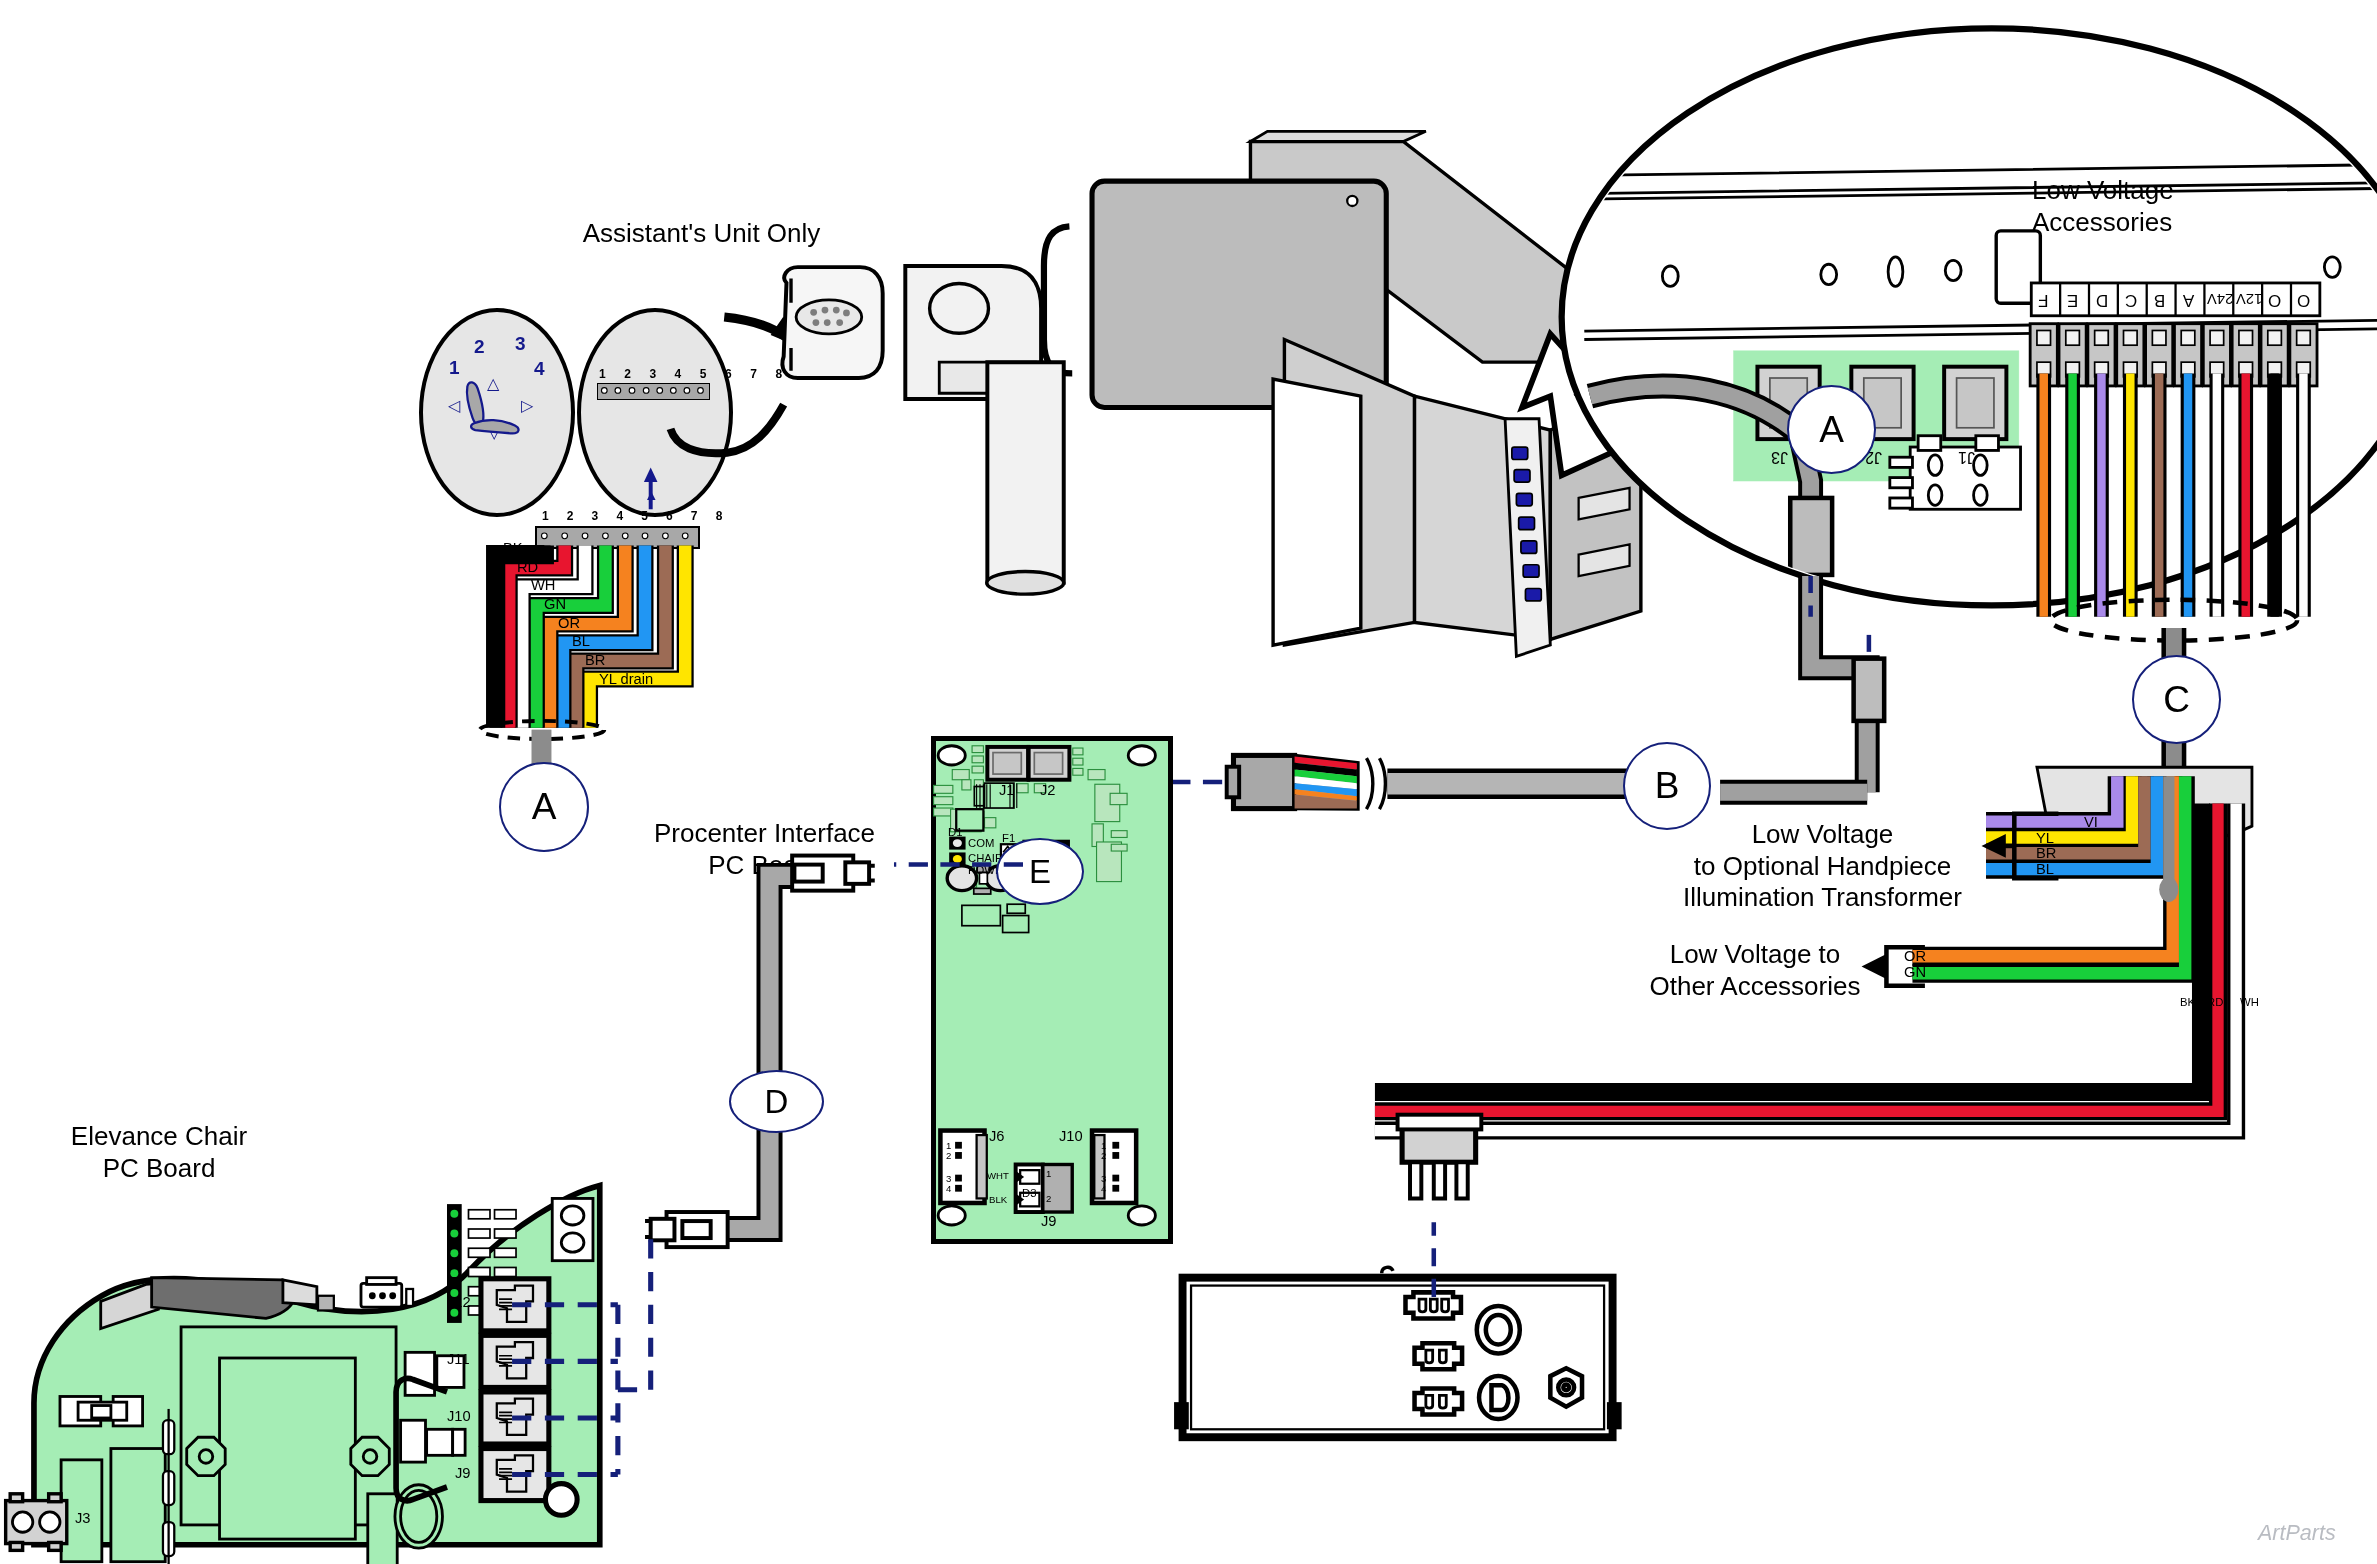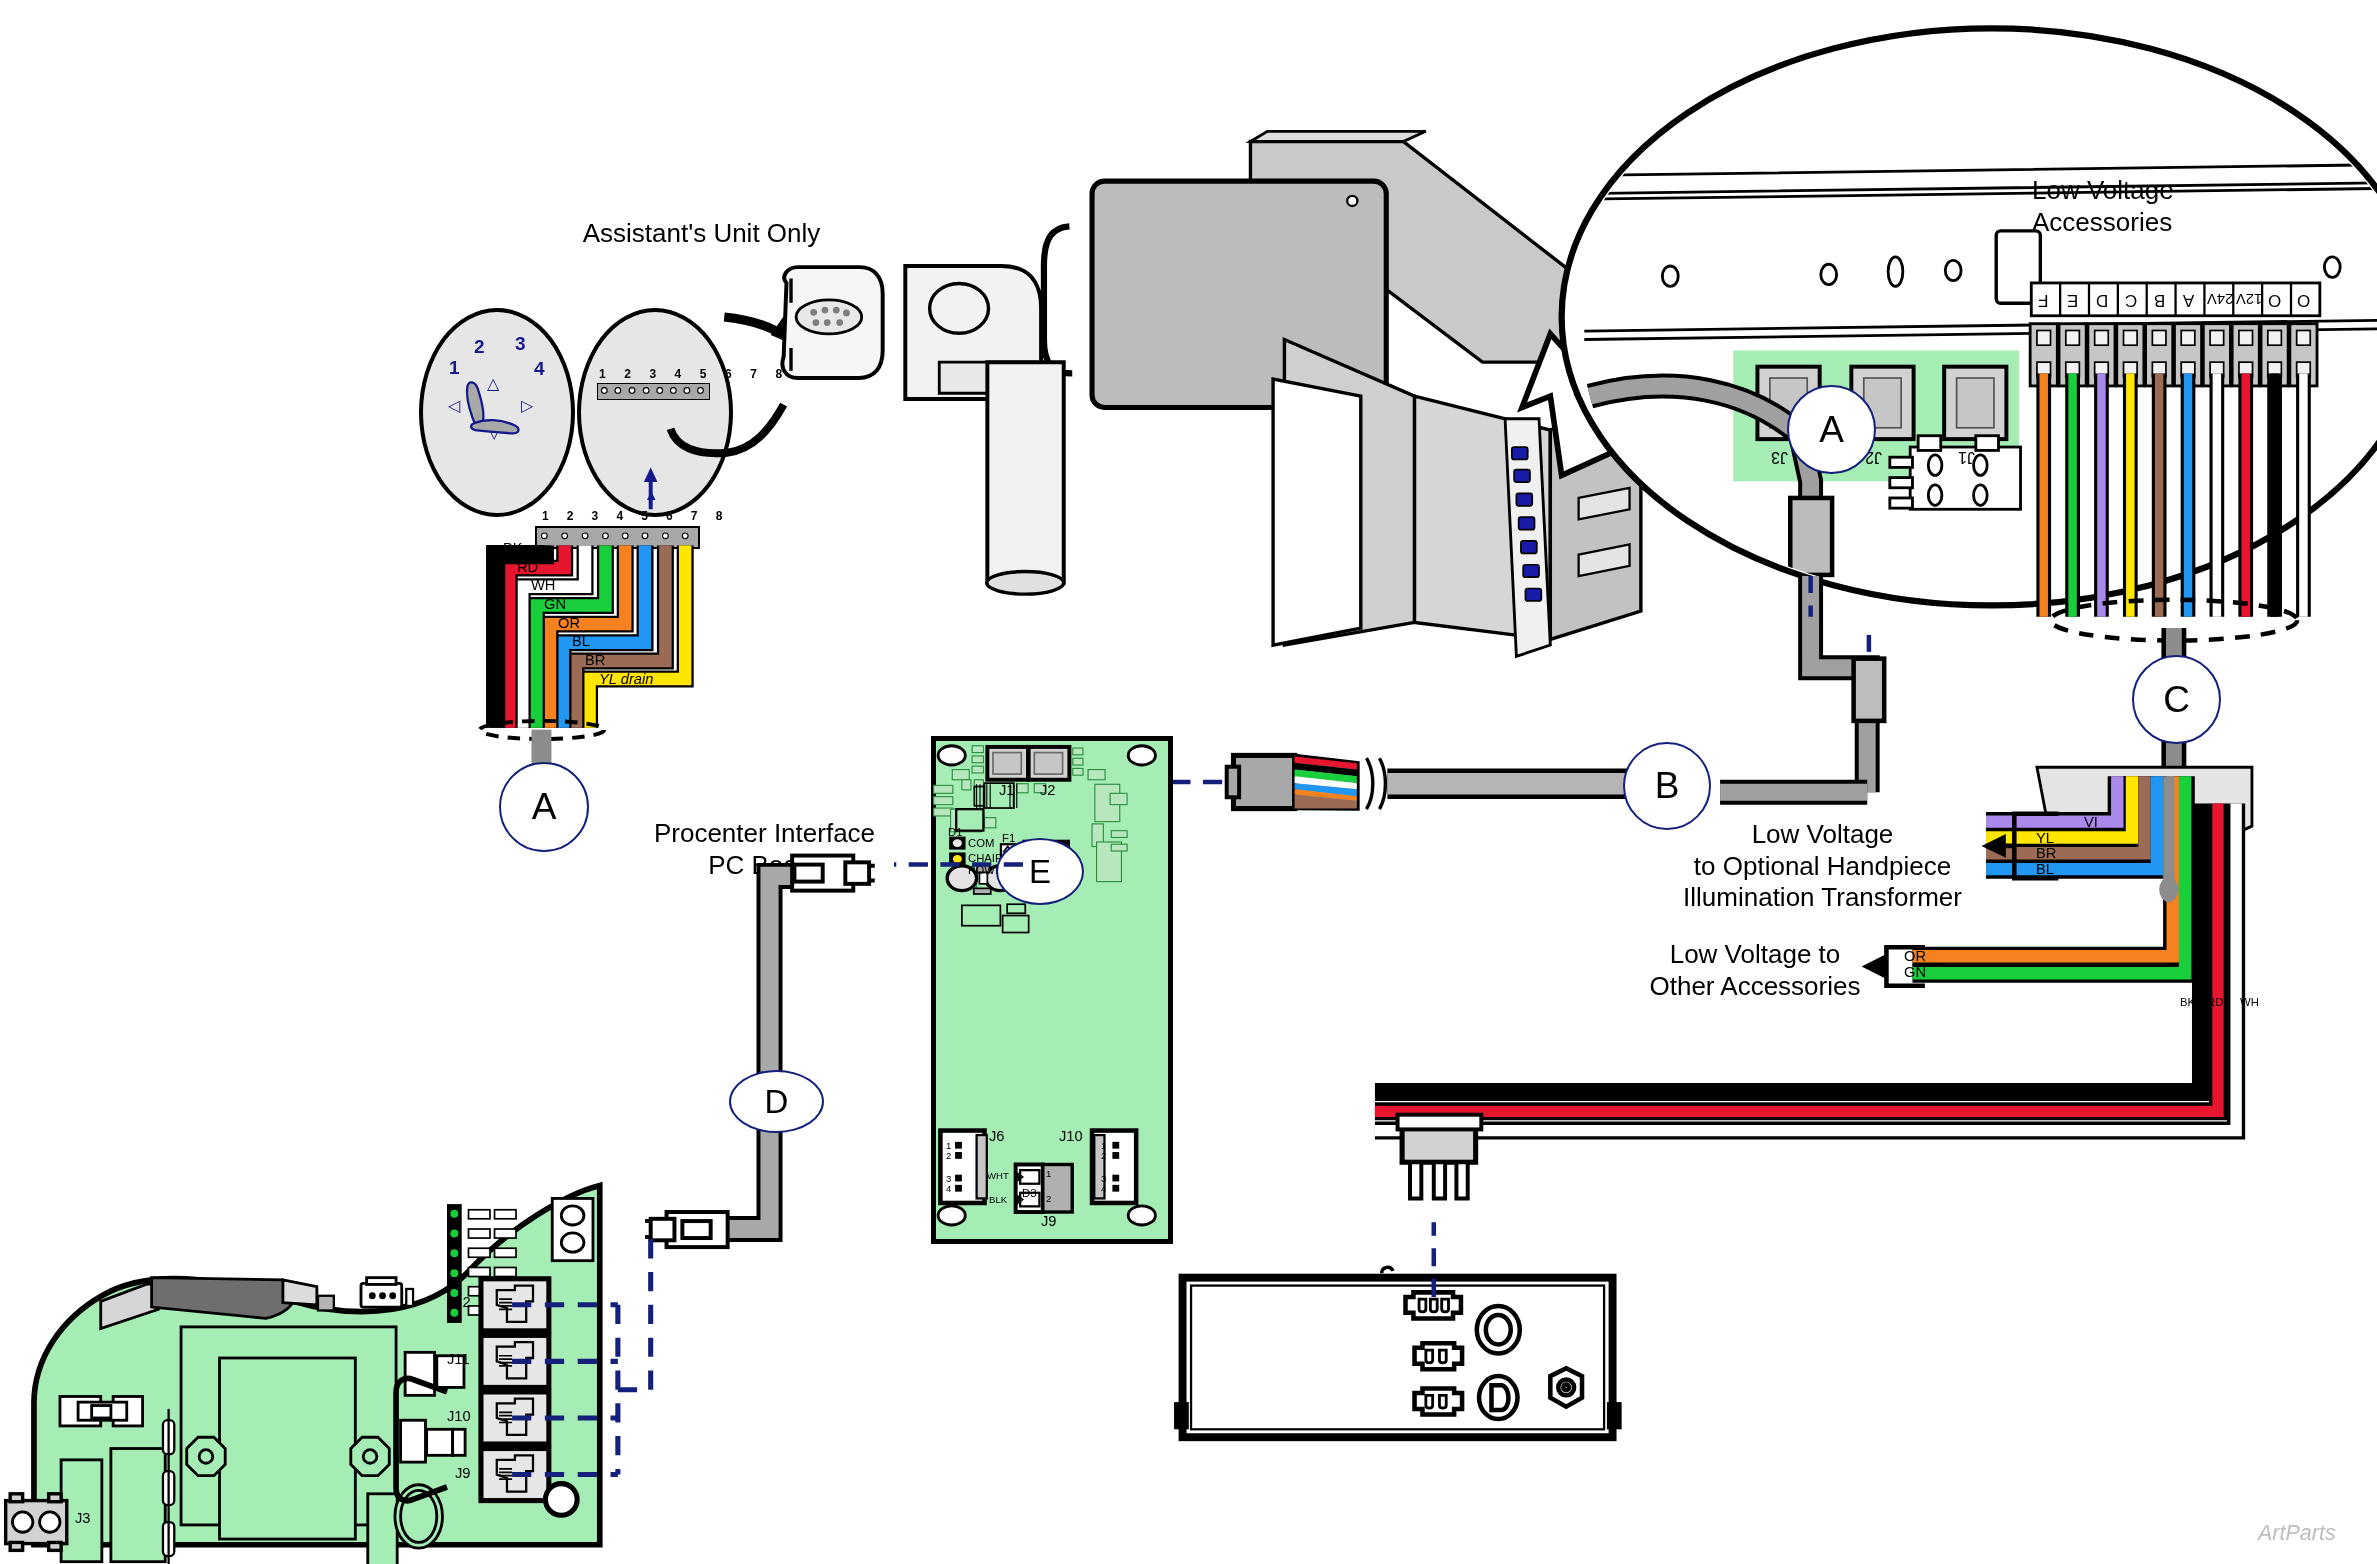--- a/index.html
+++ b/index.html
@@ -111,21 +111,21 @@
     <rect x="940" y="1290" width="34" height="72" fill="#8c8c8c" stroke="#8c8c8c"></rect>
   </svg>
 
   <div class="lbl" style="left:503px;top:540px;">BK</div>
   <div class="lbl" style="left:517px;top:559px;">RD</div>
   <div class="lbl" style="left:531px;top:577px;">WH</div>
   <div class="lbl" style="left:544px;top:596px;">GN</div>
   <div class="lbl" style="left:558px;top:615px;">OR</div>
   <div class="lbl" style="left:572px;top:633px;">BL</div>
   <div class="lbl" style="left:585px;top:652px;">BR</div>
-  <div class="lbl" style="left:599px;top:671px;font-style:italic;">YL drain</div>
+  <div class="lbl" style="left:599px;top:671px;">YL drain</div>
 
   <div class="callout" style="left:499px;top:762px;width:86px;height:86px;">
     <span>A</span>
   </div>
 
   <svg width="2377" height="1564" style="pointer-events:none;" viewBox="0 0 4201 2764">
 
     <path d="M 2210 250 L 2480 250 L 2880 560 L 2880 640 L 2620 640 L 2210 330 Z" fill="#c9c9c9" stroke="#000" stroke-width="6"></path>
     <path d="M 2210 250 L 2240 232 L 2520 232 L 2480 250 Z" fill="#dcdcdc" stroke="#000" stroke-width="5"></path>
 
@@ -608,20 +608,22 @@
       <rect x="1150" y="2154" width="42" height="38"></rect>
       <rect x="1206" y="2158" width="50" height="30"></rect>
     </g>
     <path d="M 1150 2158 L 1140 2158 M 1150 2186 L 1140 2186" stroke="#000" stroke-width="7"></path>
   </svg>
 
   <div class="callout" style="left:729px;top:1070px;width:91px;height:59px;border-radius:50%;font-size:33px;">
     <span>D</span>
   </div>
 
+  <div class="txt ttl" style="left:40px;top:1121px;width:238px;text-align:center;">Elevance Chair
+PC Board</div>
 
   <svg width="2377" height="1564" style="pointer-events:none;" viewBox="0 0 4201 2764">
 
     <path d="M 60 2730 L 60 2480 C 60 2400, 110 2330, 180 2290
              C 280 2232, 420 2270, 520 2300
              C 640 2335, 760 2320, 830 2245
              C 900 2170, 1000 2110, 1060 2095
              L 1060 2730 Z" fill="#a5edb5" stroke="#000" stroke-width="10"></path>
 
     <path d="M 178 2300 L 258 2270 L 280 2268 L 280 2314 L 178 2348 Z" fill="#d6d6d6" stroke="#000" stroke-width="5"></path>

